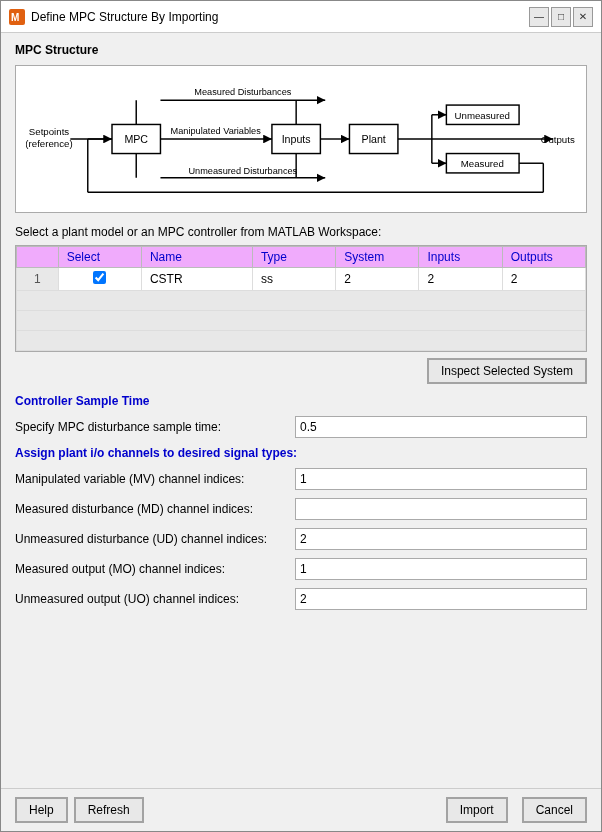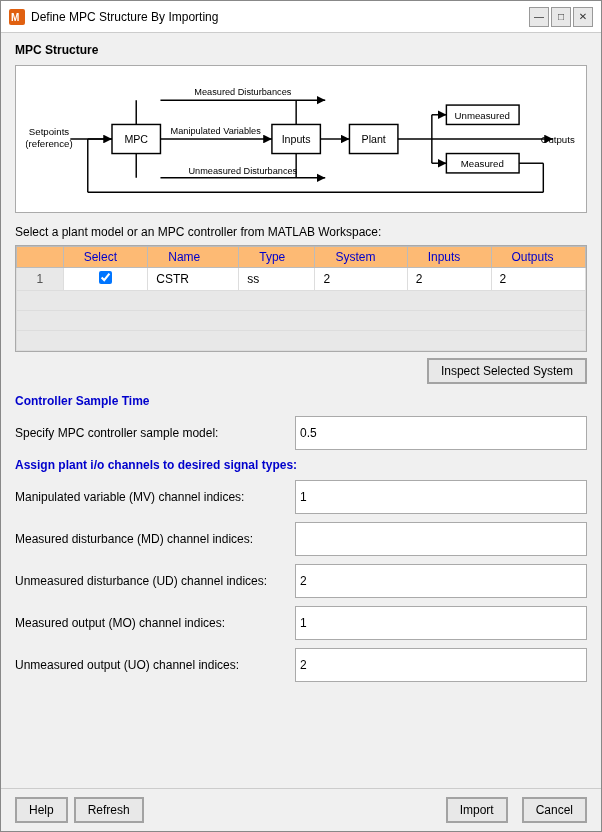--- a/index.html
+++ b/index.html
@@ -89,23 +89,23 @@
       border: 1px solid #aaa;
       background: #fff;
       margin-bottom: 6px;
     }
     table {
       width: 100%;
       border-collapse: collapse;
       font-size: 12px;
     }
     table th {
-      background: #fdba74;
+      background: #f0abfc;
       border: 1px solid #bbb;
-      padding: 3px 20px;
+      padding: 3px 8px;
       font-weight: normal;
       text-align: left;
       color: #0000cc;
     }
     table td {
       border: 1px solid #ddd;
       padding: 3px 8px;
       color: #000;
     }
     table td:first-child {
@@ -139,21 +139,21 @@
     }
     .form-label {
       font-size: 12px;
       color: #000;
       flex: 0 0 280px;
     }
     .form-input {
       flex: 1;
       border: 1px solid #aaa;
       background: #fff;
-      padding: 16px 4px;
+      padding: 10px 4px;
       font-size: 12px;
       height: 22px;
       outline: none;
     }
     .assign-label {
       font-size: 12px;
       font-weight: bold;
       color: #0000cc;
       margin-bottom: 8px;
     }
@@ -301,21 +301,21 @@
         </tbody>
       </table>
     </div>
 
     <div class="inspect-row">
       <button class="btn">Inspect Selected System</button>
     </div>
 
     <div class="controller-title">Controller Sample Time</div>
     <div class="form-row">
-      <span class="form-label">Specify MPC controller sample model:</span>
+      <span class="form-label">Specify MPC disturbance sample time:</span>
       <input class="form-input" type="text" value="0.5" style="">
     </div>
 
     <div class="assign-label">Assign plant i/o channels to desired signal types:</div>
 
     <div class="form-row">
       <span class="form-label">Manipulated variable (MV) channel indices:</span>
       <input class="form-input" type="text" value="1" style="">
     </div>
 

